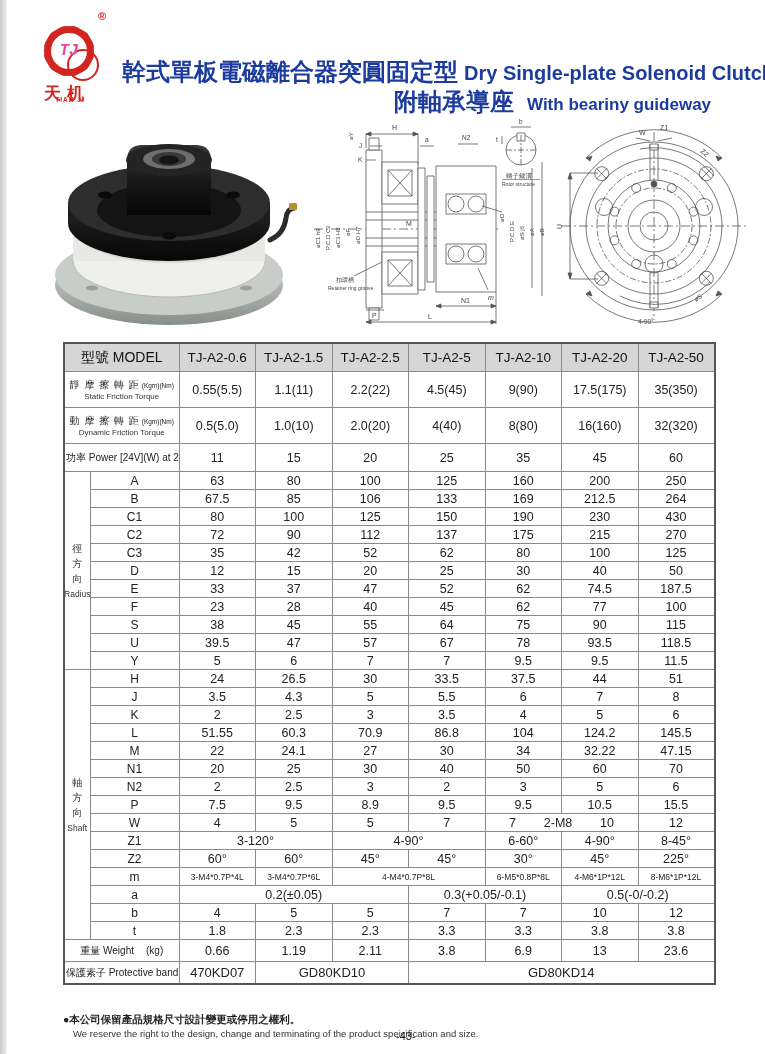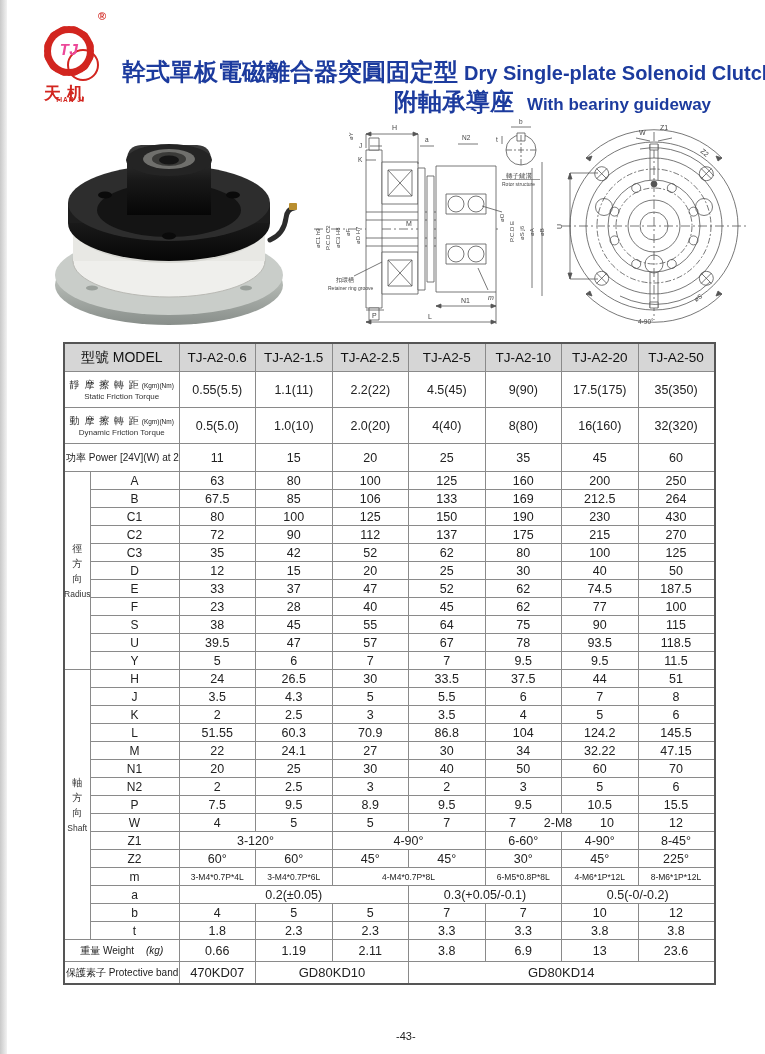--- a/index.html
+++ b/index.html
@@ -51,21 +51,21 @@
   .perf-lbl .unit{font-size:6.5px;margin-left:2px;letter-spacing:0;}
   .perf-lbl .en{font-size:8px;color:#333;white-space:nowrap;}
   td.power-lbl{font-size:10px;white-space:nowrap;}
   td.key{font-size:12px;}
   td.val{font-size:12.5px;white-space:pre;}
   td.val.small{font-size:8.5px;}
   td.sec{padding:0;}
   .secbox{display:flex;flex-direction:column;align-items:center;justify-content:center;gap:1px;font-size:10px;color:#333;}
   .secbox .sec-en{font-size:8.5px;margin-top:2px;}
   .weight-lbl,.prot-lbl{font-size:10px;white-space:nowrap;}
-  .weight-lbl .unit{margin-left:12px;font-style:italic;}
+  .weight-lbl .unit{margin-left:12px;}
   td.val.big{font-size:13px;}
 
   
   .footnote{position:absolute;left:63px;top:1013px;font-size:10.5px;color:#222;}
   .footnote .zh{font-weight:bold;}
   .footnote .en{font-size:9.5px;margin-left:10px;margin-top:1px;color:#333;}
   .pagenum{position:absolute;left:396px;top:1030px;font-size:11px;color:#222;}
 </style>
 </head>
 <body>
@@ -633,14 +633,18 @@
           <tr class="h23">
             <td colspan="2" class="lbl prot-lbl">保護素子 Protective band</td>
             <td class="val big">470KD07</td>
             <td colspan="2" class="val big">GD80KD10</td>
             <td colspan="4" class="val big">GD80KD14</td>
           </tr>
         </tbody>
       </table>
   </div>
 
+  <div class="footnote">
+    <div class="zh">●本公司保留產品規格尺寸設計變更或停用之權利。</div>
+    <div class="en">We reserve the right to the design, change and terminating of the product speicification and size.</div>
+  </div>
   <div class="pagenum">-43-</div>
 </div>
 
 </body></html>

